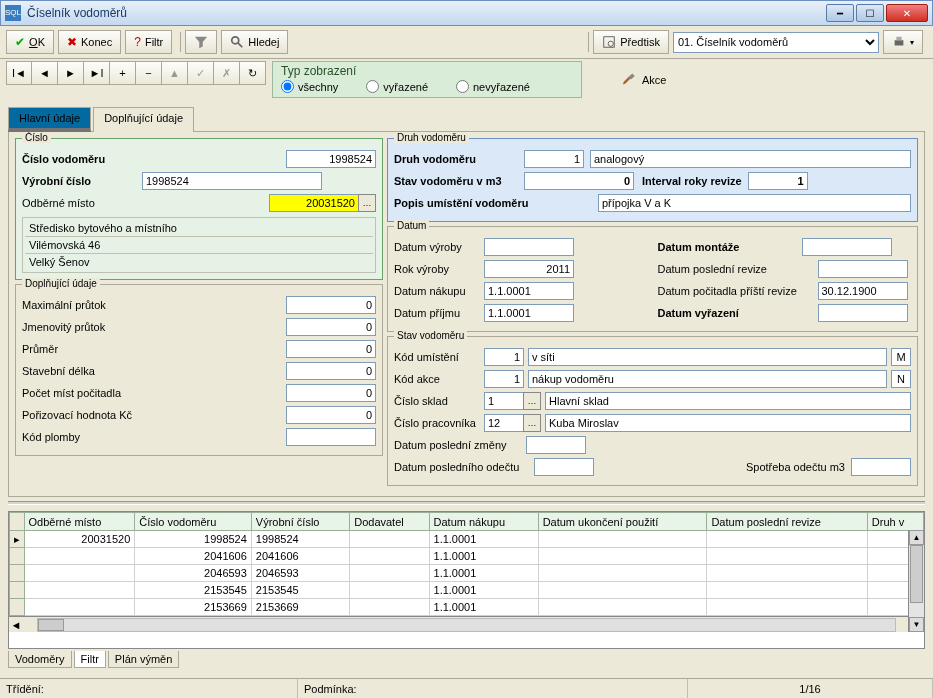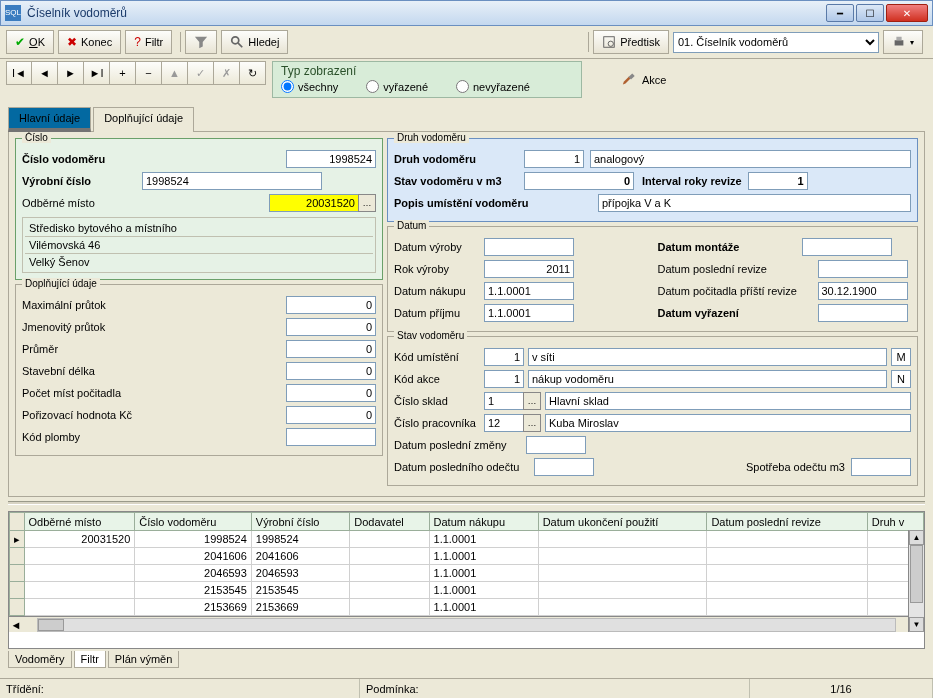--- a/index.html
+++ b/index.html
@@ -84,21 +84,21 @@
 .grid-vscroll .arr { height:15px; border:1px solid #999; background:#ddd; display:flex; align-items:center; justify-content:center; font-size:8px;}
 .grid-vscroll .vtrack{ position:absolute; top:15px; bottom:15px; left:0; right:0; background:#e4e4e4;}
 .grid-vscroll .vthumb{ position:absolute; top:0; left:1px; right:1px; height:58px; background:#cdcdcd; border:1px solid #999;}
 
 .bottomtabs { display: flex; padding: 2px 8px 0; }
 .bottomtabs .tab { padding: 2px 6px; border: 1px solid #aca899; border-top: none; background: #ece9d8; margin-right: 2px; cursor: pointer; }
 .bottomtabs .tab.active { background: #fff; }
 
 .statusbar { position: absolute; left: 0; right: 0; bottom: 0; height: 20px; border-top: 1px solid #aca899; background: #ece9d8; display: flex; align-items: center; }
 .statusbar .cell { border-right: 1px solid #c0c0b0; padding: 0 6px; height: 100%; display: flex; align-items: center; }
-.statusbar .cell.w1 { width: 360px; }
+.statusbar .cell.w1 { width: 298px; }
 .statusbar .cell.w2 { width: 390px; }
 .statusbar .cell.w3 { flex: 1; justify-content: center; }
 
 svg.ico { width: 14px; height: 14px; }
 
 .divider { height: 4px; border-top: 1px solid #9a9a8a; border-bottom: 1px solid #fff; margin: 4px 8px 0; background: #d8d4c4; }
 </style>
 </head>
 <body>
 

